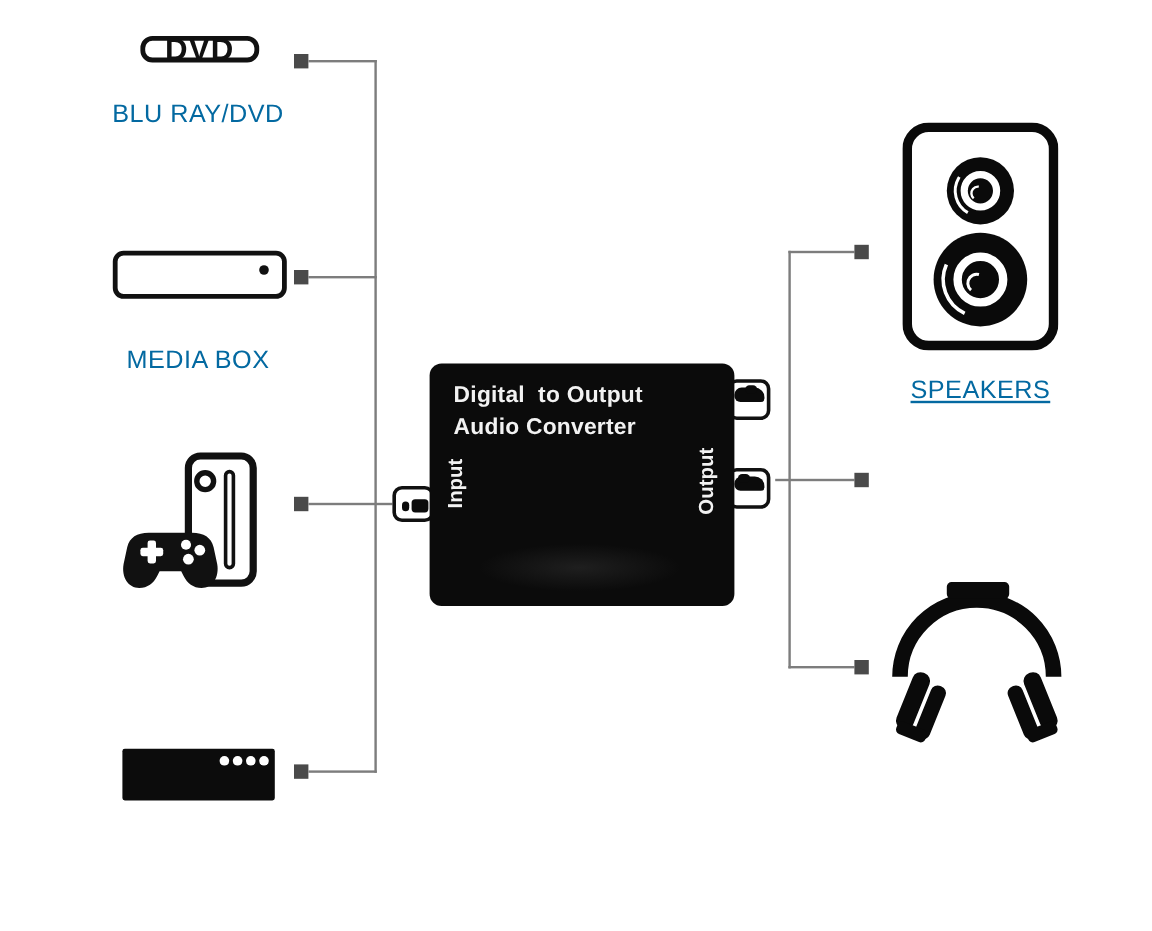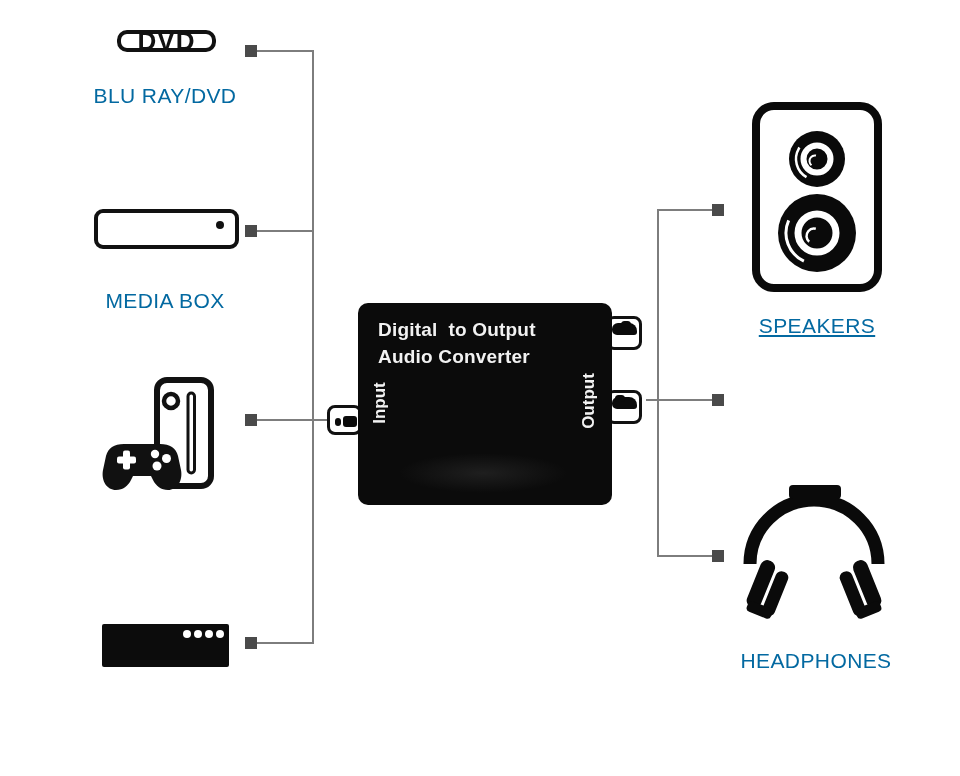--- a/index.html
+++ b/index.html
@@ -167,15 +167,14 @@
         <rect x="-3" y="-21" width="13" height="47" rx="6" fill="#0a0a0a"></rect>
         <rect x="-18" y="18" width="26" height="11" rx="4" fill="#0a0a0a"></rect>
       </g>
       <g transform="translate(118,112) rotate(-22)">
         <rect x="6" y="-26" width="15" height="50" rx="7" fill="#0a0a0a"></rect>
         <rect x="-10" y="-21" width="13" height="47" rx="6" fill="#0a0a0a"></rect>
         <rect x="-8" y="18" width="26" height="11" rx="4" fill="#0a0a0a"></rect>
       </g>
     </svg>
   </div>
-  <div class="label" style="left:696px;top:649px;width:240px;">HEADPHONES</div>
 
 </div>
 
 </body></html>

